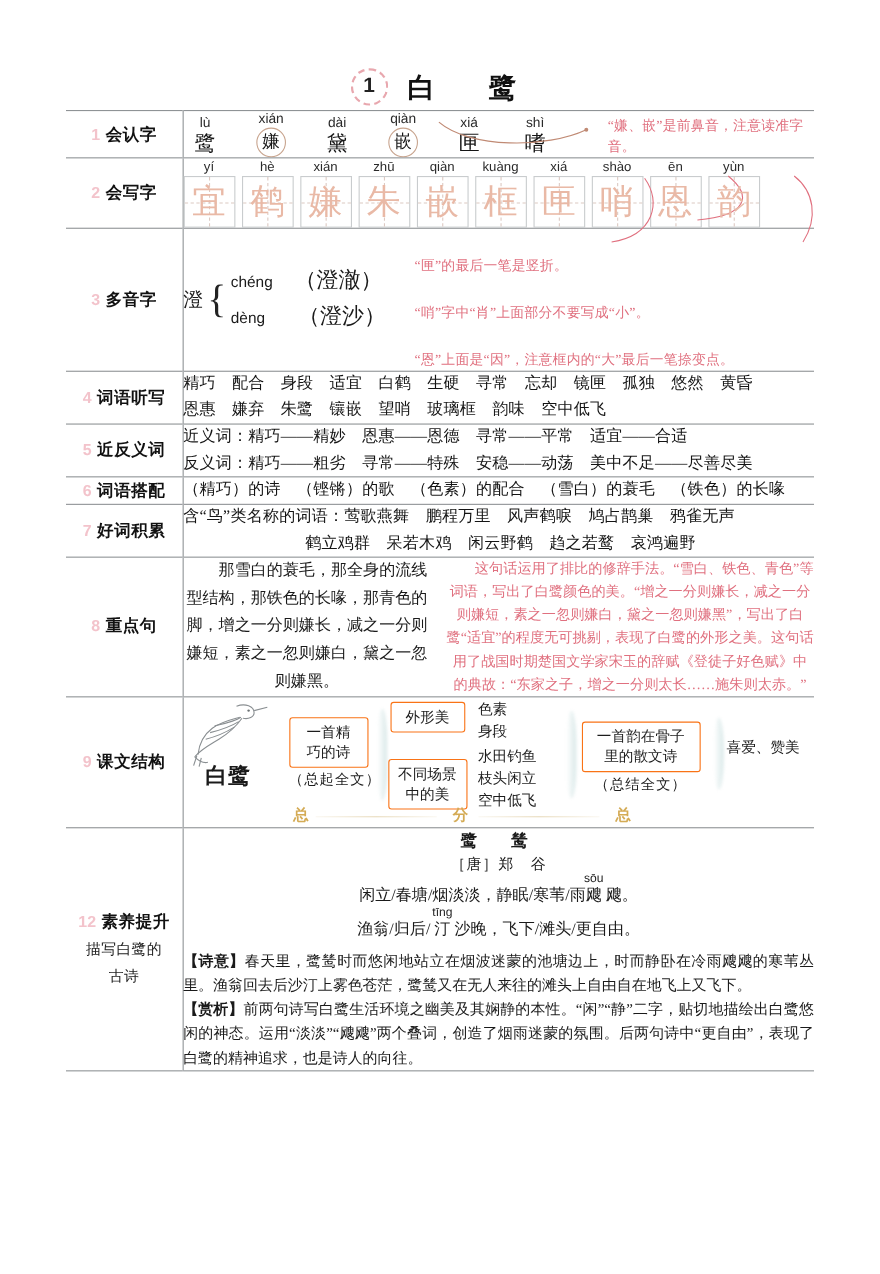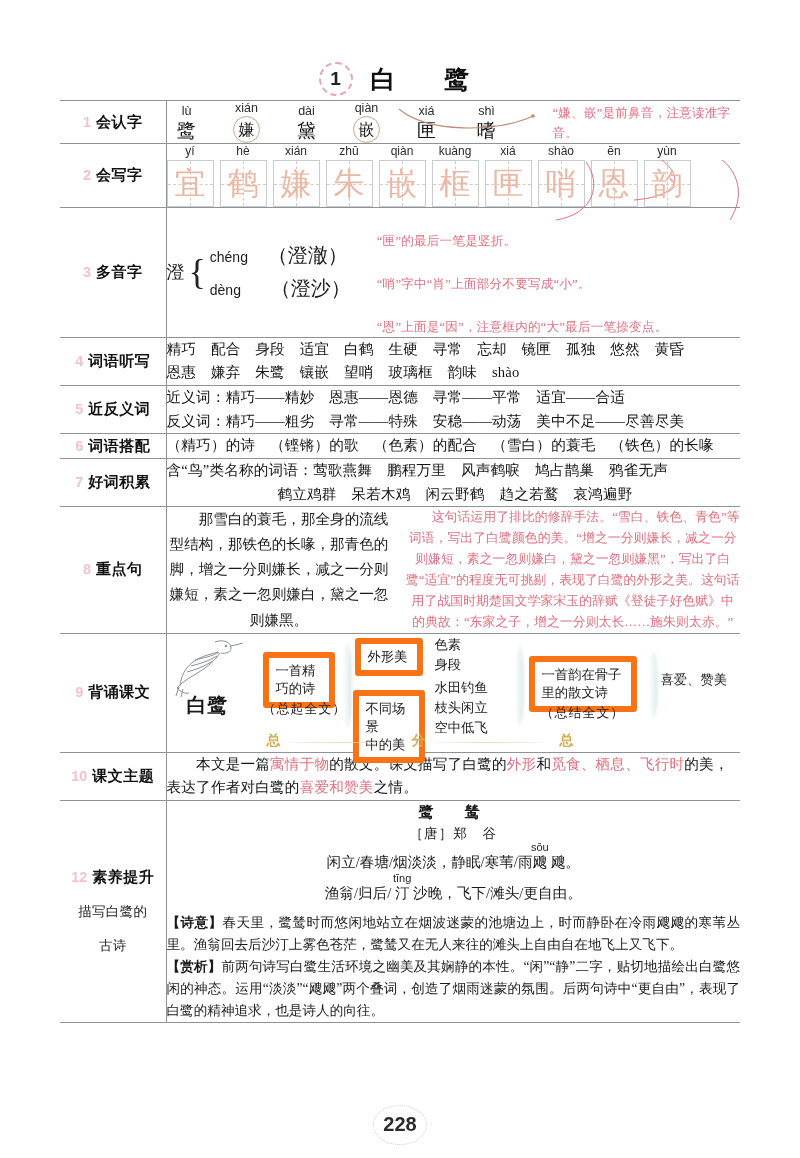--- a/index.html
+++ b/index.html
@@ -46,21 +46,21 @@
   .lbl-row { display:flex; align-items:baseline; justify-content:center; gap:5px; }
   .lbl-num {
     font-family:"Liberation Sans", sans-serif;
     font-size: 14.5px; font-weight:700; color:#f3c3cb;
   }
   .lbl-txt {
     font-size: 15px; font-weight: 700; color:#111;
     font-family:"Liberation Sans","DejaVu Sans", sans-serif;
     letter-spacing: .5px;
   }
-  .lbl-sub { font-size:13.5px; color:#222; line-height:1.35; margin-top:16px; letter-spacing:.3px;}
+  .lbl-sub { font-size:13.5px; color:#222; line-height:1.35; margin-top:6px; letter-spacing:.3px;}
 
   td.contentcell { padding: 6px 6px 6px 12px; }
 
   
   .recog-wrap { display:flex; align-items:flex-end; }
   .char-group { display:flex; gap: 20px; align-items:flex-end; }
   .charbox { text-align:center; width: 40px; }
   .py { font-family:"Liberation Sans", sans-serif; font-size: 12.5px; color:#2a2a2a; line-height:1.2; }
   .hz { font-size: 19px; line-height: 1.25; color:#151515; }
   .hz.circled {
@@ -107,22 +107,22 @@
   
   .key-wrap { display:flex; gap: 14px; text-align: center; }
   .key-left { width: 225px; font-size: 14.6px; line-height: 1.72; text-indent: 2em; }
   .key-right { flex:1; color:#e0707f; font-size: 12.9px; line-height: 1.62; text-indent: 2em; }
 
   
   .struct { position:relative; height: 118px; }
   .bird { position:absolute; left: 4px; top: 2px; width: 76px; height: 62px; }
   .bird-label { position:absolute; left: 20px; top: 58px; font-size:20px; font-weight:600; letter-spacing:1px; }
   .sbox {
-    position:absolute; border:6px solid #f97316; border-radius:3px;
-    background:#fff; font-size: 13.3px; line-height:1.35;
+    position:absolute; border:1px solid #f97316; border-radius:3px;
+    background:#fff; text-align:center; font-size: 13.3px; line-height:1.35;
     padding: 4px 7px; color:#1c1c1c;
   }
   .scap { position:absolute; font-size:13px; color:#1c1c1c; letter-spacing:1px; }
   .slist { position:absolute; font-size:13.3px; line-height:1.52; color:#1c1c1c; }
   .brace-blur {
     position:absolute; width: 9px; border-radius: 50%/30px;
     background: linear-gradient(to right, rgba(186,214,214,.0), rgba(186,214,214,.55));
     filter: blur(1.5px);
   }
   .zfz { position:absolute; bottom: 2px; font-size: 14px; color:#d4ab55; font-weight:600; }
@@ -334,21 +334,21 @@
 
     <tr class="rowline">
       <td class="labelcell">
         <div class="lbl-row">
           <span class="lbl-num">4</span>
           <span class="lbl-txt">词语听写</span>
         </div>
       </td>
       <td class="contentcell ct">
         <div class="two-col-line">精巧　配合　身段　适宜　白鹤　生硬　寻常　忘却　镜匣　孤独　悠然　黄昏</div>
-        <div class="two-col-line">恩惠　嫌弃　朱鹭　镶嵌　望哨　玻璃框　韵味　shào</div>
+        <div class="two-col-line">恩惠　嫌弃　朱鹭　镶嵌　望哨　玻璃框　韵味　空中低飞</div>
       </td>
     </tr>
 
     <tr class="rowline">
       <td class="labelcell">
         <div class="lbl-row">
           <span class="lbl-num">5</span>
           <span class="lbl-txt">近反义词</span>
         </div>
       </td>
@@ -395,21 +395,21 @@
           <div class="key-left">那雪白的蓑毛，那全身的流线型结构，那铁色的长喙，那青色的脚，增之一分则嫌长，减之一分则嫌短，素之一忽则嫌白，黛之一忽则嫌黑。</div>
           <div class="key-right">这句话运用了排比的修辞手法。“雪白、铁色、青色”等词语，写出了白鹭颜色的美。“增之一分则嫌长，减之一分则嫌短，素之一忽则嫌白，黛之一忽则嫌黑”，写出了白鹭“适宜”的程度无可挑剔，表现了白鹭的外形之美。这句话用了战国时期楚国文学家宋玉的辞赋《登徒子好色赋》中的典故：“东家之子，增之一分则太长……施朱则太赤。”</div>
         </div>
       </td>
     </tr>
 
     <tr class="rowline">
       <td class="labelcell">
         <div class="lbl-row">
           <span class="lbl-num">9</span>
-          <span class="lbl-txt">背诵课文</span>
+          <span class="lbl-txt">课文结构</span>
         </div>
       </td>
       <td class="contentcell">
         <div class="struct">
 
           <svg class="bird" viewBox="0 0 76 62">
             <g stroke="#8a8f92" stroke-width="1" fill="none">
               <path d="M44 6 C 52 3, 60 6, 60 12 C 60 16, 55 18, 50 17"></path>
               <path d="M60 10 L 72 7"></path>
               <path d="M49 17 C 44 24, 38 30, 28 36 C 20 41, 12 45, 6 52"></path>
@@ -464,31 +464,20 @@
 
           <div class="zfz-line" style="left:120px; width:110px;"></div>
           <div class="zfz-line" style="left:268px; width:110px;"></div>
           <div class="zfz" style="left:100px;">总</div>
           <div class="zfz" style="left:245px;">分</div>
           <div class="zfz" style="left:393px;">总</div>
         </div>
       </td>
     </tr>
 
-    <tr class="rowline">
-      <td class="labelcell">
-        <div class="lbl-row">
-          <span class="lbl-num">10</span>
-          <span class="lbl-txt">课文主题</span>
-        </div>
-      </td>
-      <td class="contentcell ct">
-        <span>　　本文是一篇</span><span class="hl">寓情于物</span><span>的散文。课文描写了白鹭的</span><span class="hl">外形</span><span>和</span><span class="hl">觅食、栖息、飞行时</span><span>的美，表达了作者对白鹭的</span><span class="hl">喜爱和赞美</span><span>之情。</span>
-      </td>
-    </tr>
 
 
     <tr class="rowline">
       <td class="labelcell">
         <div class="lbl-row">
           <span class="lbl-num">12</span>
           <span class="lbl-txt">素养提升</span>
         </div>
         <div class="lbl-sub">描写白鹭的</div>
         <div class="lbl-sub">古诗</div>
@@ -512,19 +501,13 @@
         </div>
       </td>
     </tr>
 
     <tr class="rowline">
           <td colspan="2" style="height:0"></td>
         </tr>
   </tbody>
     </table>
 
-  <div class="footer">
-    <div class="pgnum">
-      <span class="ring"></span>
-      <span>228</span>
-    </div>
-  </div>
 </div>
 
 </body></html>

